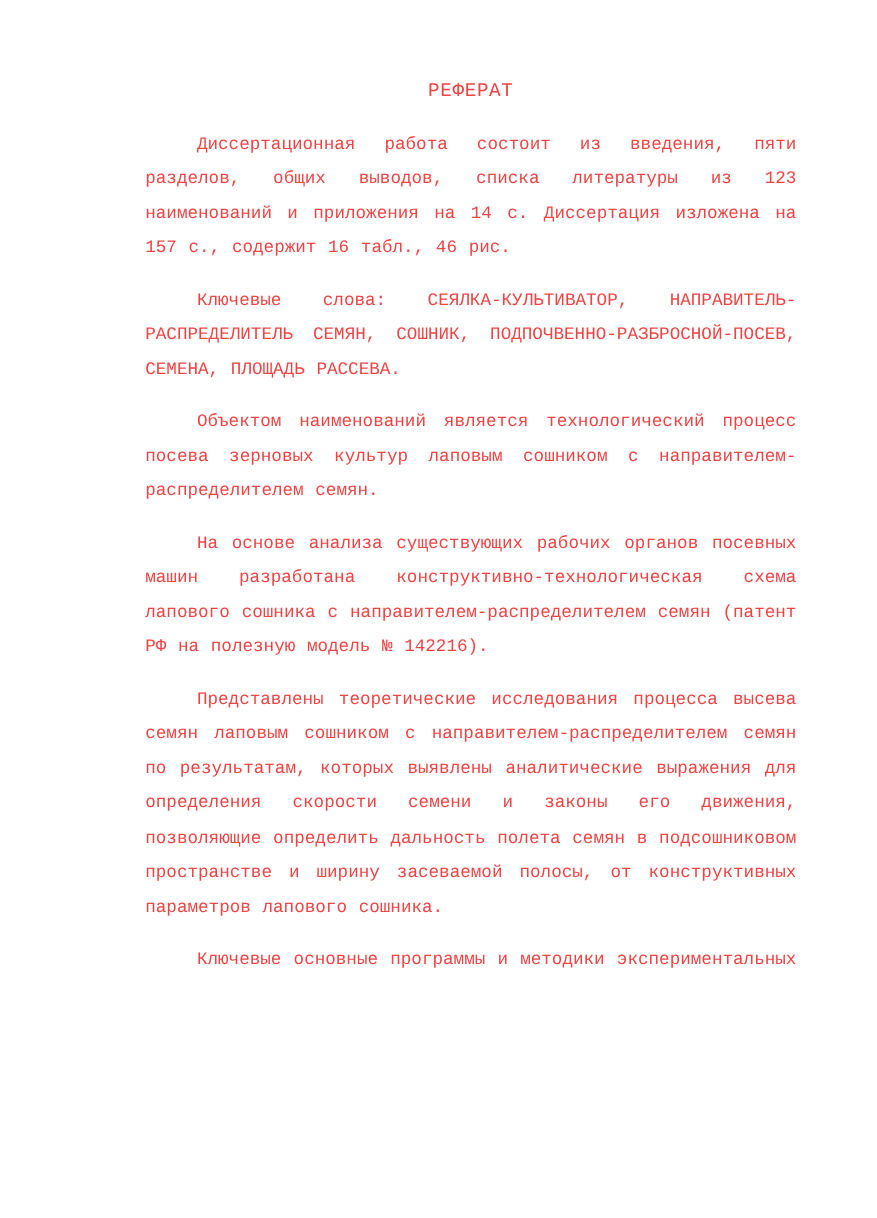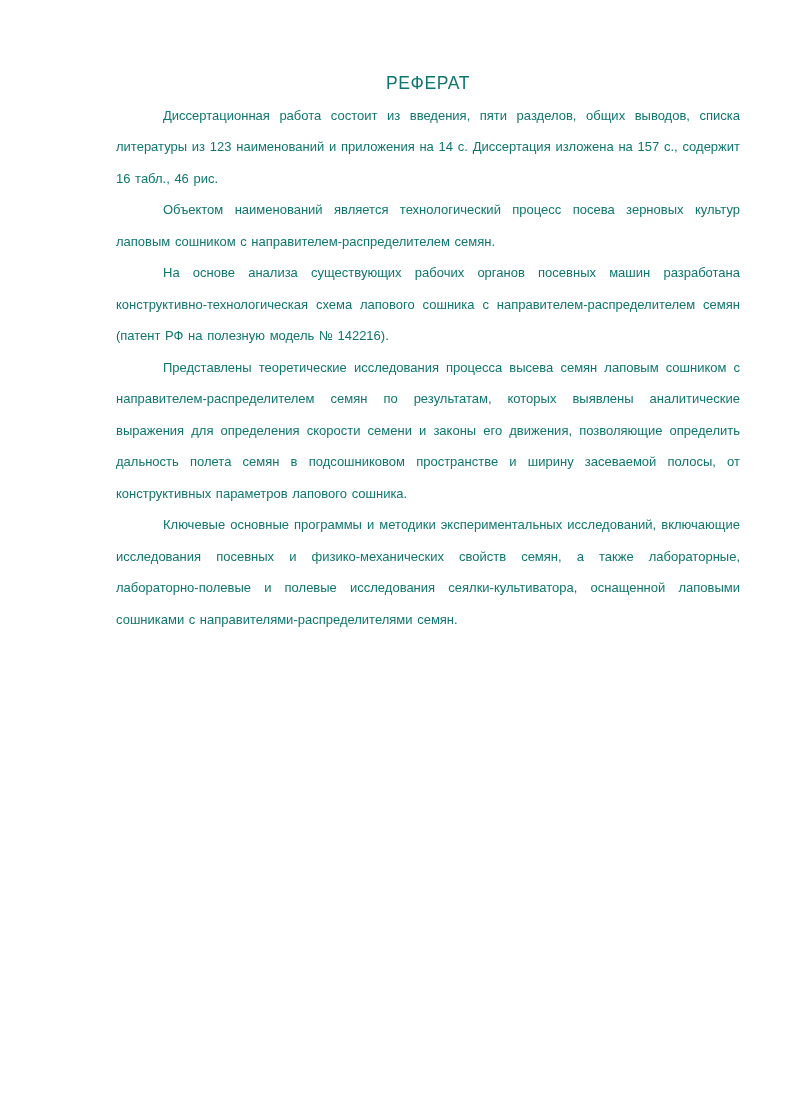--- a/index.html
+++ b/index.html
@@ -6,51 +6,52 @@
     margin: 0;
     padding: 0;
     background: #ffffff;
   }
   .page {
     position: relative;
     width: 797px;
     height: 887px;
     background: #ffffff;
     overflow: hidden;
-    font-family: Liberation Sans, sans-serif;
-    color: #0f766e;
+    font-family: Liberation Mono, monospace;
+    color: #ef4444;
   }
   .content {
     position: absolute;
     left: 116px;
     top: 68px;
     width: 624px;
   }
   .doc-title {
     font-size: 17.5px;
     font-weight: normal;
     text-align: center;
     line-height: 31.5px;
     margin: 0;
     letter-spacing: 0.6px;
   }
   p.para {
-    font-size: 13px;
+    font-size: 16px;
     line-height: 31.5px;
     text-align: justify;
     text-indent: 47px;
-    margin: 0;
+    margin: 16px;
     word-spacing: 1px;
   }
 </style>
 </head>
 <body>
 
 <div class="page">
   <div class="content">
     <h1 class="doc-title">РЕФЕРАТ</h1>
     <p class="para">Диссертационная работа состоит из введения, пяти разделов, общих выводов, списка литературы из 123 наименований и приложения на 14 с. Диссертация изложена на 157 с., содержит 16 табл., 46 рис.</p>
+    <p class="para">Ключевые слова: СЕЯЛКА-КУЛЬТИВАТОР, НАПРАВИТЕЛЬ-РАСПРЕДЕЛИТЕЛЬ СЕМЯН, СОШНИК, ПОДПОЧВЕННО-РАЗБРОСНОЙ-ПОСЕВ, СЕМЕНА, ПЛОЩАДЬ РАССЕВА.</p>
     <p class="para">Объектом наименований является технологический процесс посева зерновых культур лаповым сошником с направителем-распределителем семян.</p>
     <p class="para">На основе анализа существующих рабочих органов посевных машин разработана конструктивно-технологическая схема лапового сошника с направителем-распределителем семян (патент РФ на полезную модель № 142216).</p>
     <p class="para">Представлены теоретические исследования процесса высева семян лаповым сошником с направителем-распределителем семян по результатам, которых выявлены аналитические выражения для определения скорости семени и законы его движения, позволяющие определить дальность полета семян в подсошниковом пространстве и ширину засеваемой полосы, от конструктивных параметров лапового сошника.</p>
     <p class="para">Ключевые основные программы и методики экспериментальных исследований, включающие исследования посевных и физико-механических свойств семян, а также лабораторные, лабораторно-полевые и полевые исследования сеялки-культиватора, оснащенной лаповыми сошниками с направителями-распределителями семян.</p>
   </div>
 </div>
 
 </body></html>

